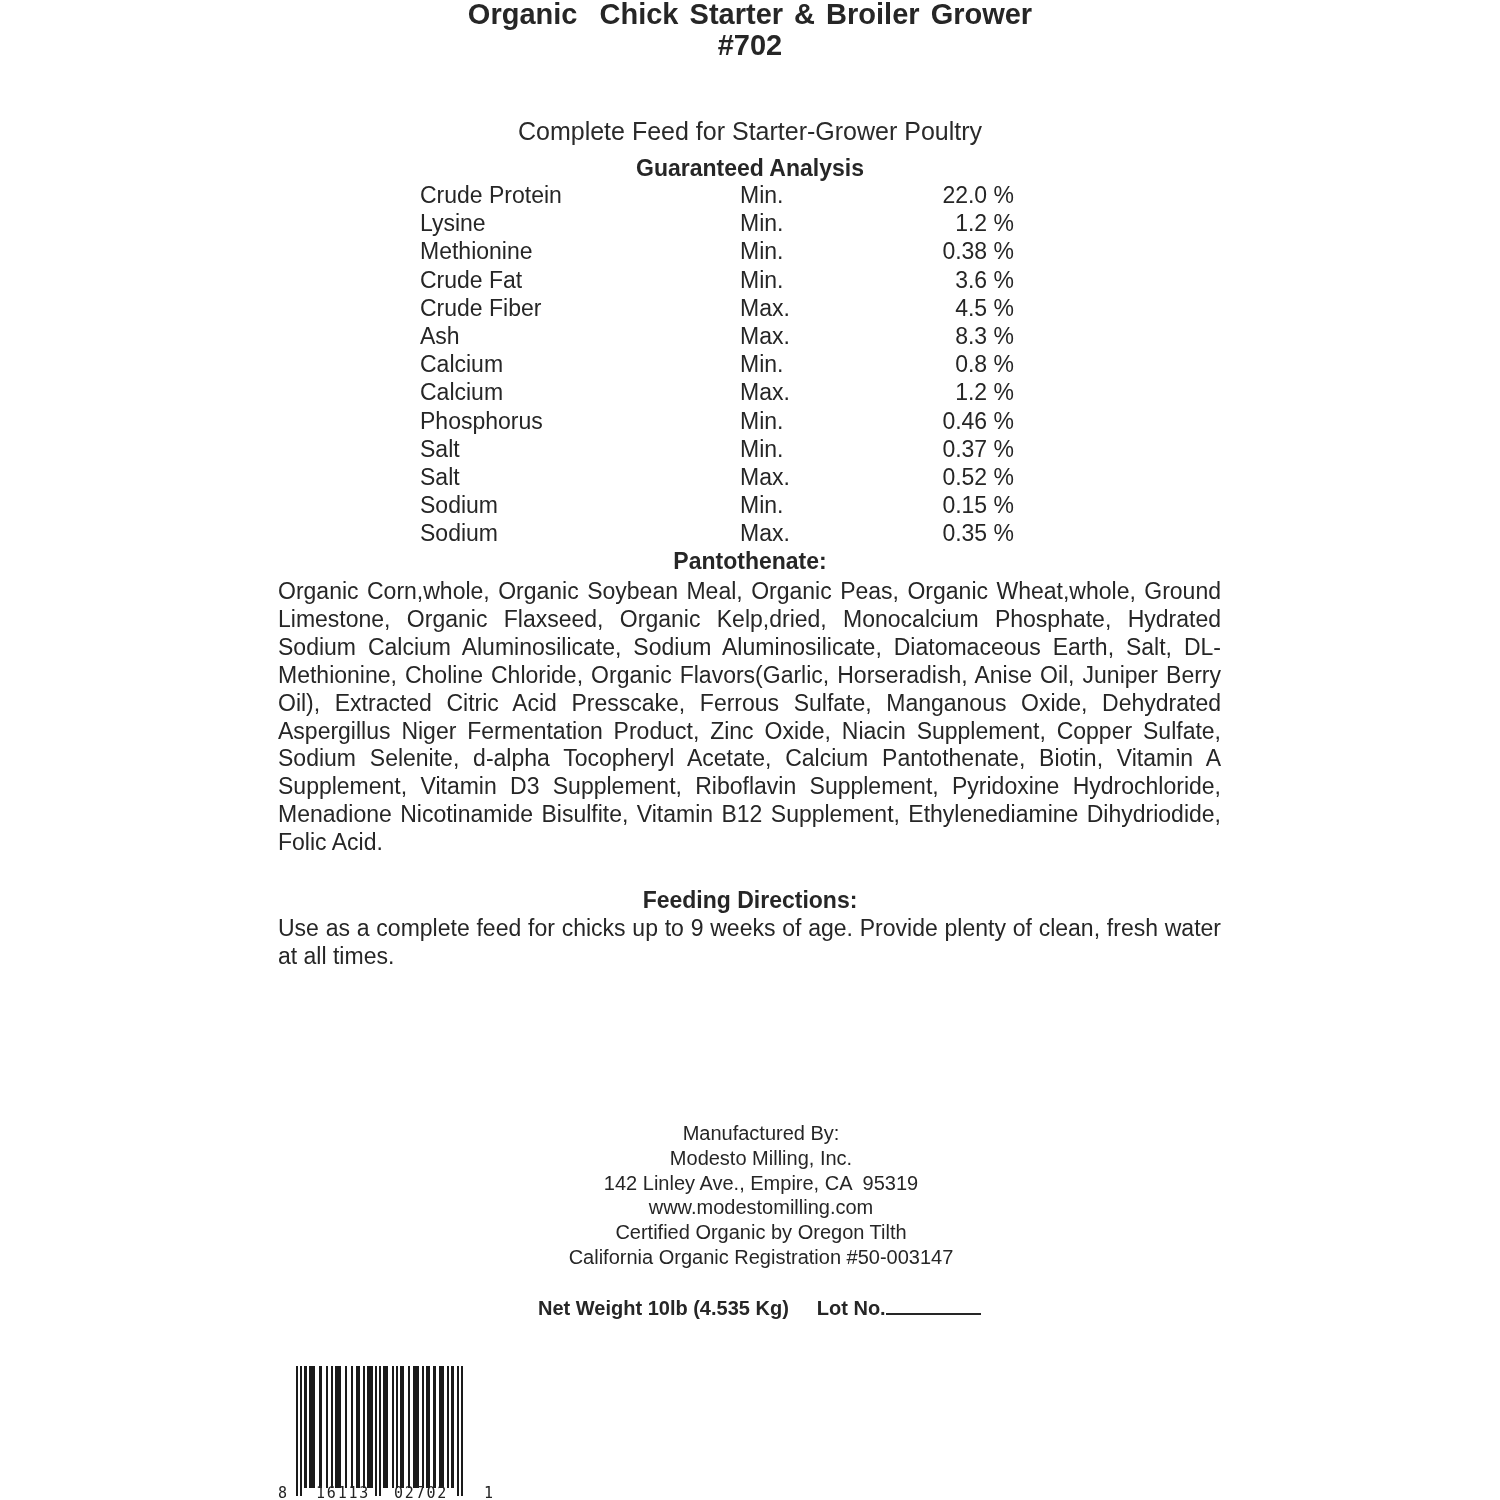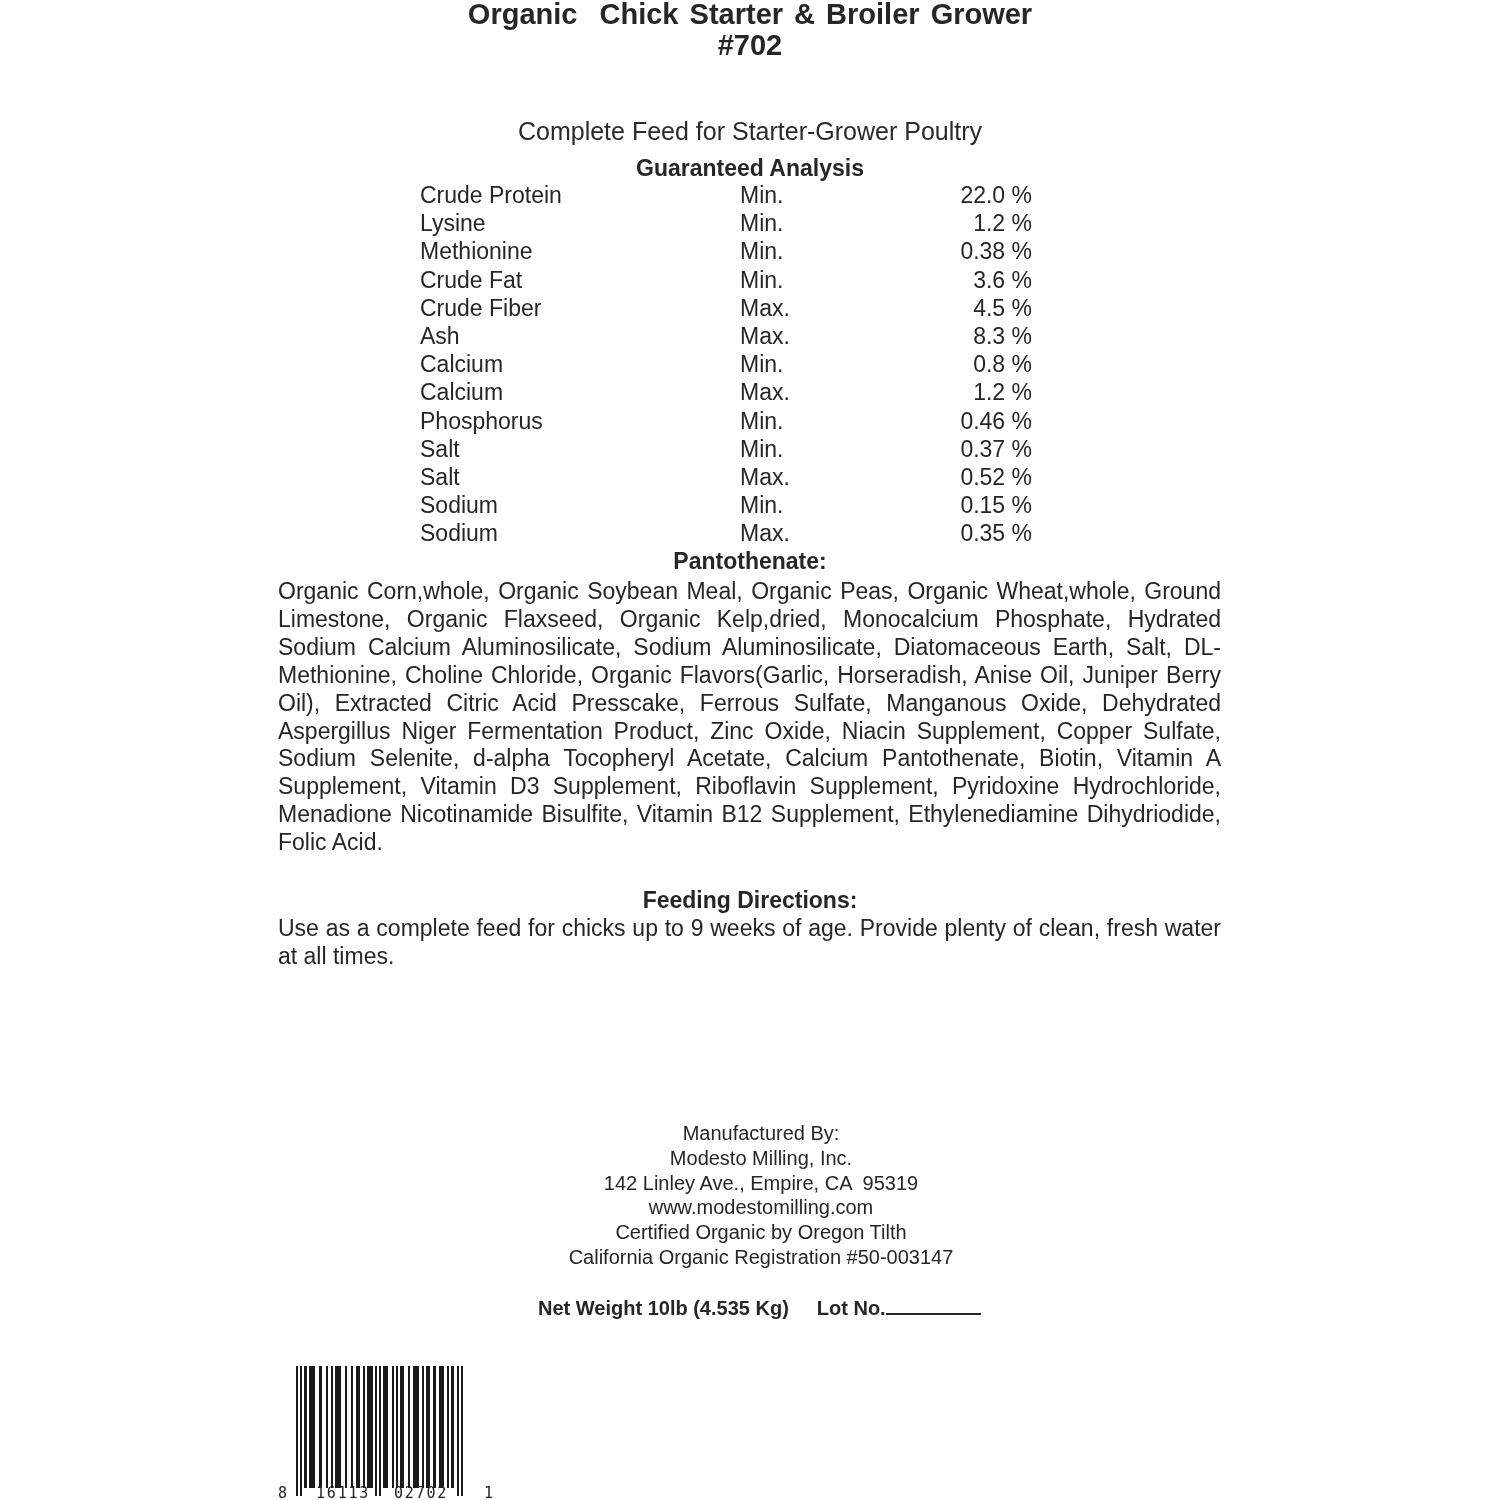--- a/index.html
+++ b/index.html
@@ -76,21 +76,21 @@
     .ga-row .nutrient {
       position: absolute;
       left: 0;
     }
     .ga-row .qual {
       position: absolute;
       left: 320px;
     }
     .ga-row .value {
       position: absolute;
-      right: 0;
+      right: 18px;
       text-align: right;
     }
     .ing-heading {
       top: 547px;
       font-weight: bold;
       font-size: 23px;
       line-height: 28px;
     }
     .para {
       position: absolute;

